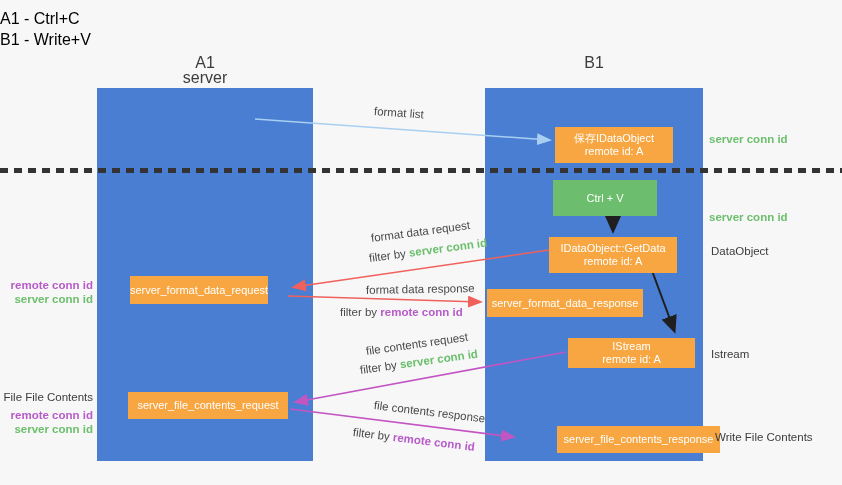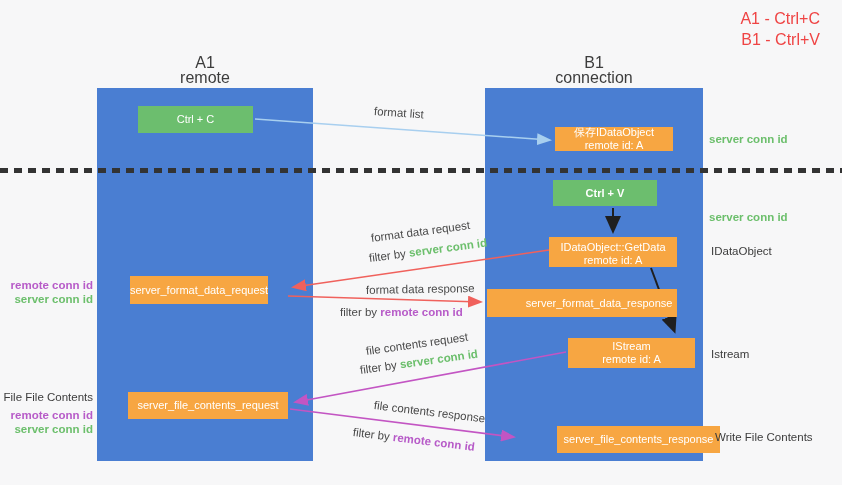--- a/index.html
+++ b/index.html
@@ -1,17 +1,17 @@
 <!DOCTYPE html>
 <html><head>
 <meta charset="utf-8">
 <style>
   html,body{margin:0;padding:0;background:#f7f7f8;font-family:"Liberation Sans",sans-serif;}
   .canvas{position:relative;width:842px;height:485px;background:#f7f7f8;overflow:hidden;}
-  .title{position:absolute;left:0;top:8px;width:820px;text-align:right;font-size:16px;color:#ef4444;line-height:21px;}
+  .title{position:absolute;left:0;top:8px;width:820px;text-align:left;font-size:16px;color:#000000;line-height:21px;}
   .col-header{position:absolute;top:55px;text-align:center;font-size:16px;color:#3c3c3c;line-height:15px;}
   .lifeline{position:absolute;top:88px;height:373px;background:#4A7ED2;}
   .divider{position:absolute;left:0;top:168px;width:842px;height:5px;
     background:repeating-linear-gradient(90deg,#333 0 8px,transparent 8px 14px);}
   .arrows{position:absolute;left:0;top:0;pointer-events:none;}
   .box{position:absolute;display:flex;flex-direction:column;align-items:center;justify-content:center;
     color:#fff;font-size:11px;line-height:13px;text-align:center;}
   .green{background:#6CBE6E;}
   .orange{background:#F7A642;}
   .alabel{position:absolute;font-size:11.5px;color:#4a4a4a;white-space:nowrap;transform-origin:left center;}
@@ -21,30 +21,29 @@
   .b{font-weight:bold;}
   .right-align{text-align:right;}
 </style>
 </head>
 <body>
 
 <div class="canvas">
 
   <div class="title">
     <div>A1 - Ctrl+C</div>
-    <div>B1 - Ctrl+V</div>
+    <div>B1 - Write+V</div>
   </div>
 
   <div class="col-header" style="left:97px;width:216px;">
     <div>A1</div>
-    <div>remote</div>
+    <div>server</div>
   </div>
   <div class="col-header" style="left:485px;width:218px;">
     <div>B1</div>
-    <div>connection</div>
   </div>
 
   <div class="lifeline" style="left:97px;width:216px;"></div>
   <div class="lifeline" style="left:485px;width:218px;"></div>
 
   <div class="divider"></div>
 
   <svg class="arrows" width="842" height="485" viewBox="0 0 842 485">
     <defs>
       <marker id="m-blue" markerWidth="10" markerHeight="8" refX="8" refY="4" orient="auto">
@@ -62,43 +61,40 @@
     </defs>
     <line x1="255" y1="119" x2="549" y2="140" stroke="#A8CFEF" stroke-width="1.5" marker-end="url(#m-blue)"></line>
     <line x1="613" y1="208" x2="613" y2="230" stroke="#1F1F1F" stroke-width="2" marker-end="url(#m-blk)"></line>
     <line x1="549" y1="250" x2="294" y2="287" stroke="#F0615C" stroke-width="1.5" marker-end="url(#m-red)"></line>
     <line x1="288" y1="296" x2="480" y2="302" stroke="#F0615C" stroke-width="1.5" marker-end="url(#m-red)"></line>
     <line x1="651" y1="268" x2="674" y2="330" stroke="#1F1F1F" stroke-width="2" marker-end="url(#m-blk)"></line>
     <line x1="566" y1="352" x2="296" y2="402" stroke="#C355C3" stroke-width="1.5" marker-end="url(#m-mag)"></line>
     <line x1="290" y1="409" x2="513" y2="437" stroke="#C355C3" stroke-width="1.5" marker-end="url(#m-mag)"></line>
   </svg>
 
-  <div class="box green" style="left:138px;top:106px;width:115px;height:27px;">
-    <span>Ctrl + C</span>
-  </div>
 
-  <div class="box orange" style="left:555px;top:127px;width:118px;height:24px;">
+  <div class="box orange" style="left:555px;top:127px;width:118px;height:36px;">
     <div>保存IDataObject</div>
     <div>remote id: A</div>
   </div>
 
-  <div class="box green" style="left:553px;top:180px;width:104px;height:26px;font-weight:bold;">
+  <div class="box green" style="left:553px;top:180px;width:104px;height:36px;">
     <span>Ctrl + V</span>
   </div>
 
-  <div class="box orange" style="left:549px;top:237px;width:128px;height:30px;justify-content:flex-end;">
+  <div class="box orange" style="left:549px;top:237px;width:128px;height:36px;">
     <div>IDataObject::GetData</div>
     <div>remote id: A</div>
   </div>
 
   <div class="box orange" style="left:130px;top:276px;width:138px;height:28px;">
     <span>server_format_data_request</span>
   </div>
 
-  <div class="box orange" style="left:487px;top:289px;width:156px;height:28px;padding-left:34px;">
+  <div class="box orange" style="left:487px;top:289px;width:156px;height:28px;">
     <span>server_format_data_response</span>
   </div>
 
   <div class="box orange" style="left:568px;top:338px;width:127px;height:30px;">
     <div>IStream</div>
     <div>remote id: A</div>
   </div>
 
   <div class="box orange" style="left:128px;top:392px;width:160px;height:27px;">
     <span>server_file_contents_request</span>
@@ -129,21 +125,21 @@
   </div>
 
   <div class="alabel" style="left:374px;top:399px;transform:rotate(7deg);">file contents response</div>
   <div class="alabel" style="left:353px;top:426px;transform:rotate(7deg);">
     <span>filter by</span>
     <span class="p b">remote conn id</span>
   </div>
 
   <div class="slabel g b" style="left:709px;top:133px;">server conn id</div>
   <div class="slabel g b" style="left:709px;top:211px;">server conn id</div>
-  <div class="slabel" style="left:711px;top:245px;">IDataObject</div>
+  <div class="slabel" style="left:711px;top:245px;">DataObject</div>
   <div class="slabel" style="left:711px;top:348px;">Istream</div>
   <div class="slabel" style="left:715px;top:431px;">Write File Contents</div>
 
   <div class="slabel p b right-align" style="left:0;top:279px;width:93px;">remote conn id</div>
   <div class="slabel g b right-align" style="left:0;top:293px;width:93px;">server conn id</div>
   <div class="slabel right-align" style="left:0;top:391px;width:93px;">File File Contents</div>
   <div class="slabel p b right-align" style="left:0;top:409px;width:93px;">remote conn id</div>
   <div class="slabel g b right-align" style="left:0;top:423px;width:93px;">server conn id</div>
 
 </div>

